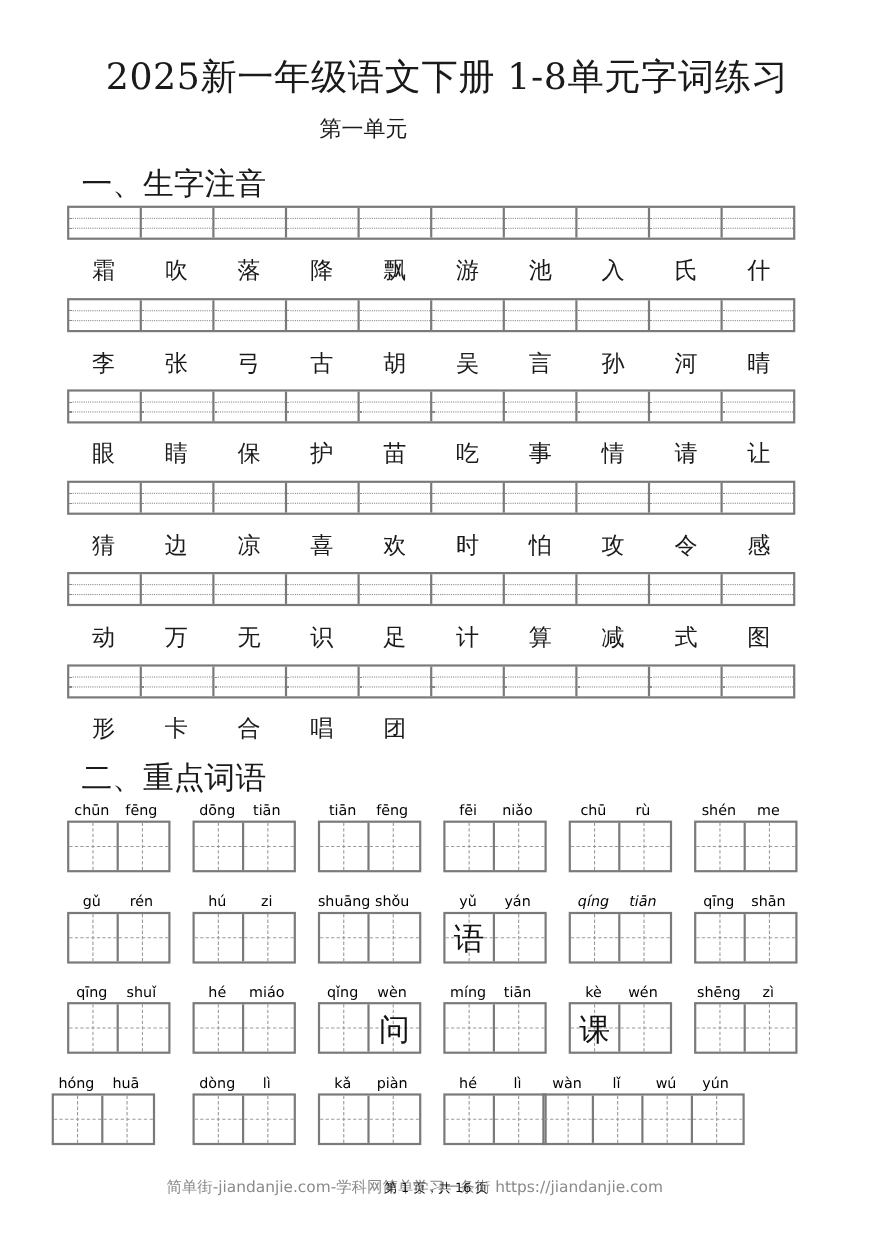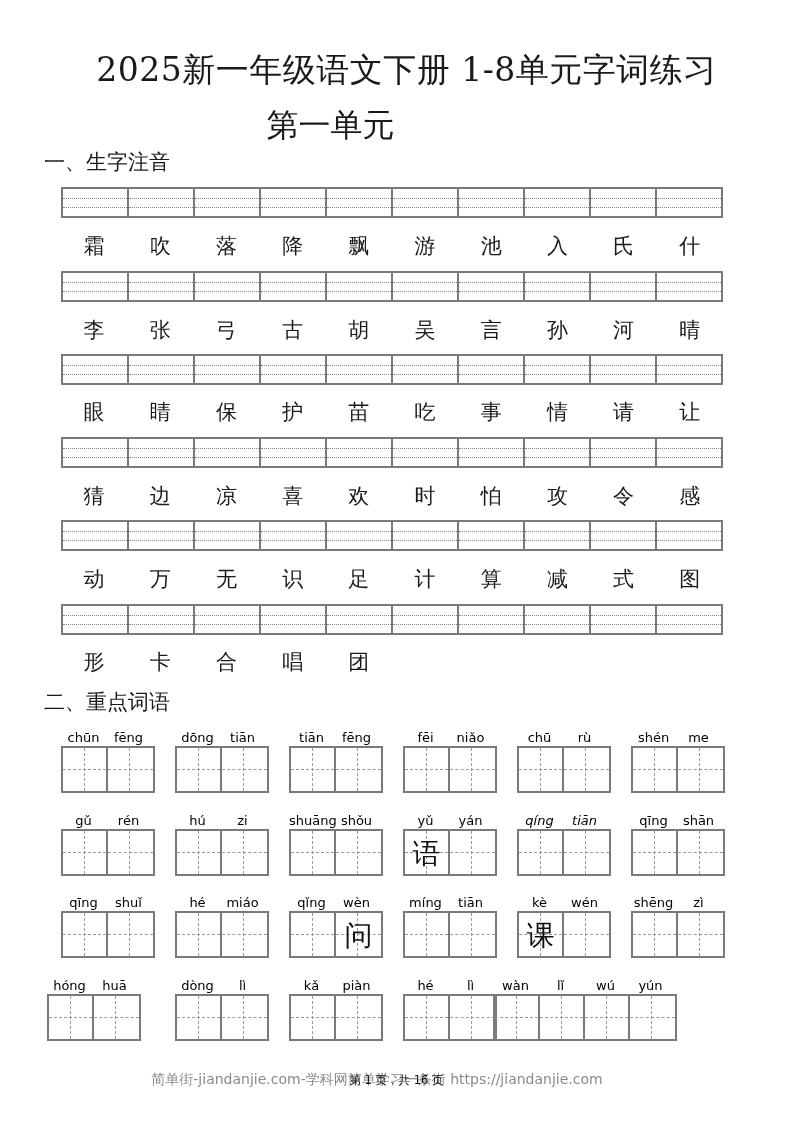--- a/index.html
+++ b/index.html
@@ -1,19 +1,19 @@
 <!DOCTYPE html>
 <html><head>
 <meta charset="utf-8">
 <style>
   html, body { margin:0; padding:0; background:#ffffff; }
   body { width:793px; height:1122px; position:relative; overflow:hidden; font-family:"DejaVu Serif", serif; color:#1a1a1a; }
   .title { position:absolute; top:48px; left:0; width:793px; text-align:center; font-size:33px; letter-spacing:0.5px; font-family:"DejaVu Serif", serif;padding-left:10px; }
-  .subtitle { position:absolute; top:104px; left:0; width:661px; text-align:center; font-size:32px; }
-  .section-heading { position:absolute; left:44px; font-size:21px; }
+  .subtitle { position:absolute; top:104px; left:0; width:661px; text-align:center; font-size:20px; }
+  .section-heading { position:absolute; left:74px; font-size:28px; }
   #sec1-heading { top:148px; }
   #sec2-heading { top:688px; }
 
   .line-grid { position:absolute; left:61px; width:662px; height:31px; display:flex; border:2px solid #7a7a7a; box-sizing:border-box; }
   .line-cell { flex:1; border-right:2px solid #7a7a7a; position:relative; box-sizing:border-box; }
   .line-cell:last-child { border-right:none; }
   .line-cell::before, .line-cell::after { content:""; position:absolute; left:0; right:0; border-top:1px dotted #8a8a8a; }
   .line-cell::before { top:9px; }
   .line-cell::after { top:18px; }
 

